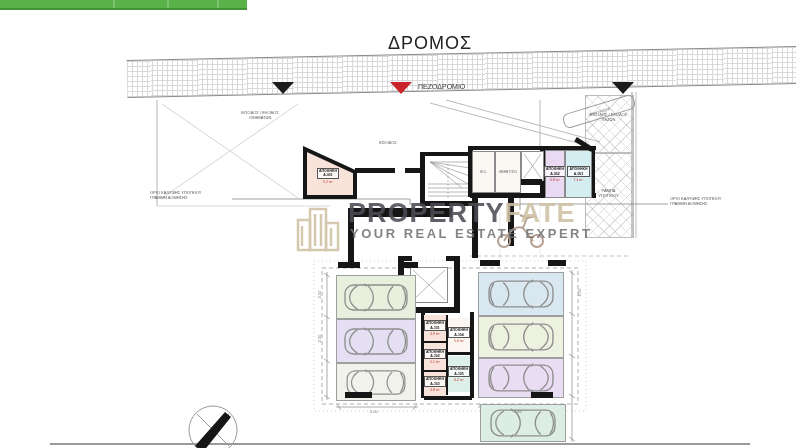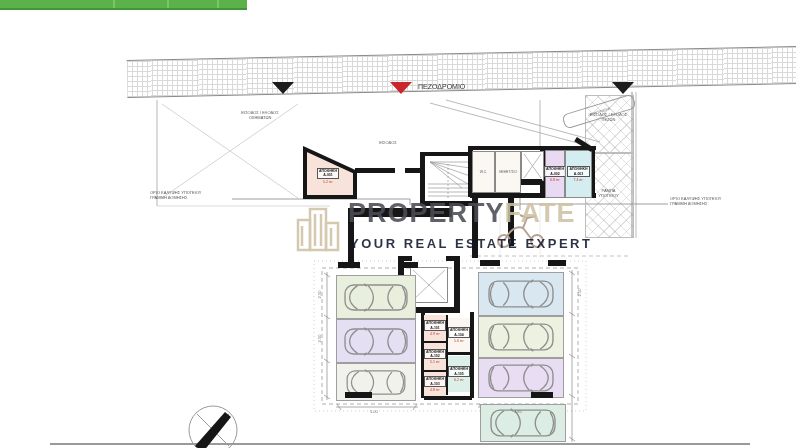--- a/index.html
+++ b/index.html
@@ -42,20 +42,21 @@
       </g>
     </defs>
   </svg>
 
   <div class="abs" style="left: 0px; top: 0px; width: 247px; height: 8px; border-bottom: 2px solid rgb(67, 149, 58); background-color: rgb(91, 178, 74);">
     <div class="abs" style="left:113px;top:0;width:2px;height:8px;background:#7cc46b"></div>
     <div class="abs" style="left:167px;top:0;width:2px;height:8px;background:#7cc46b"></div>
     <div class="abs" style="left:217px;top:0;width:2px;height:8px;background:#7cc46b"></div>
   </div>
 
+  <div class="abs" style="left:330px;top:33px;width:200px;text-align:center;font-size:18px;color:#222;letter-spacing:1px">ΔΡΟΜΟΣ</div>
 
   <div class="abs gridhatch" style="left:127px;top:60px;width:672px;height:36px;border-top:1px solid #8a8a8a;
               border-bottom:1px solid #8a8a8a;transform:rotate(-1.2deg);transform-origin:left center"></div>
 
   <div class="tri" style="left: 272px; top: 82px; border-top-color: rgb(28, 28, 28);"></div>
   <div class="tri" style="left: 390px; top: 82px; border-top-color: rgb(201, 37, 43);"></div>
   <div class="tri" style="left: 612px; top: 82px; border-top-color: rgb(28, 28, 28);"></div>
   <div class="abs" style="left:418px;top:83px;font-size:7px;color:#333">ΠΕΖΟΔΡΟΜΙΟ</div>
 
   <svg class="abs" width="796" height="448" style="left:0;top:0">
@@ -277,21 +278,21 @@
       <g fill="none" stroke="#cfc2a4" stroke-width="2.5">
         <rect x="3" y="20" width="12" height="30"></rect>
         <rect x="15" y="9" width="16" height="41"></rect>
         <rect x="31" y="23" width="12" height="27"></rect>
         <path d="M20 14 V46 M26 14 V46 M7 26 V46 M36 28 V46"></path>
       </g>
     </svg>
     <div style="position:absolute;left:53px;top:0;white-space:nowrap;font-weight:bold;font-size:27px;letter-spacing:1px">
       <span style="color: rgb(76, 76, 85);">PROPERTY</span><span style="color: rgb(207, 194, 164);">FATE</span>
     </div>
-    <div style="position: absolute; left: 55px; top: 38px; white-space: nowrap; font-size: 13px; font-weight: bold; letter-spacing: 2.5px; color: #0f172a;">YOUR REAL ESTATE EXPERT</div>
+    <div style="position: absolute; left: 55px; top: 28px; white-space: nowrap; font-size: 13px; font-weight: bold; letter-spacing: 2.5px; color: #737373;">YOUR REAL ESTATE EXPERT</div>
   </div>
 
   <svg class="abs" width="62" height="52" style="left:182px;top:402px">
     <circle cx="31" cy="28" r="24" fill="none" stroke="#999" stroke-width="1"></circle>
     <path d="M15 12 L47 44 M47 12 L15 44" stroke="#999" stroke-width="1" fill="none"></path>
     <polygon points="43,10 49,15 21,50 13,44" fill="#161616"></polygon>
   </svg>
 
 </div>
 

